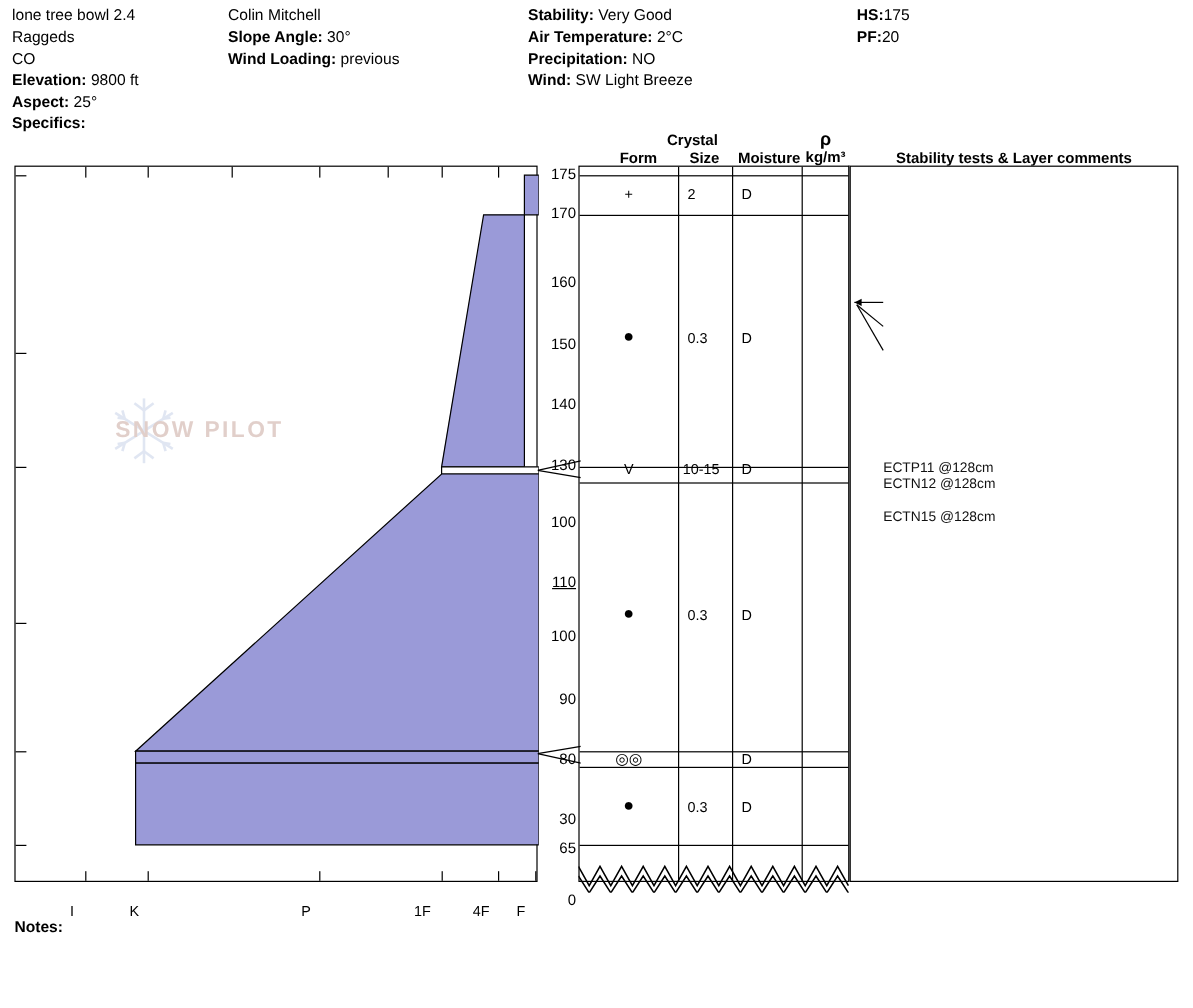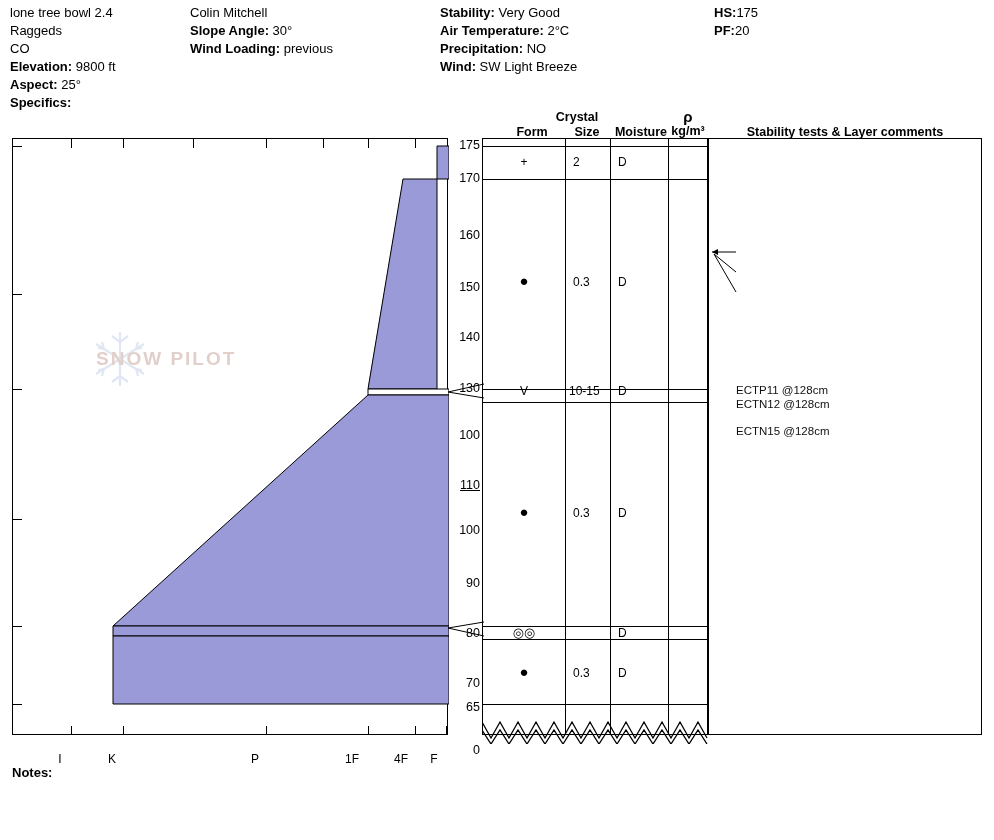--- a/index.html
+++ b/index.html
@@ -200,21 +200,21 @@
   <div class="dlab" style="top:33px;width:28px;">170</div>
   <div class="dlab" style="top:90px;width:28px;">160</div>
   <div class="dlab" style="top:142px;width:28px;">150</div>
   <div class="dlab" style="top:192px;width:28px;">140</div>
   <div class="dlab" style="top:243px;width:28px;">130</div>
   <div class="dlab" style="top:290px;width:28px;">100</div>
   <div class="dlab" style="top:340px;width:28px;text-decoration:underline;">110</div>
   <div class="dlab" style="top:385px;width:28px;">100</div>
   <div class="dlab" style="top:438px;width:28px;">90</div>
   <div class="dlab" style="top:488px;width:28px;">80</div>
-  <div class="dlab" style="top:538px;width:28px;">70</div>
+  <div class="dlab" style="top:538px;width:28px;">30</div>
   <div class="dlab" style="top:562px;width:28px;">65</div>
   <div class="dlab" style="top:605px;width:28px;">0</div>
 </div>
 
 <div id="layer-table" class="abs">
 
   <div class="vline" style="left:82px;"></div>
   <div class="vline" style="left:127px;"></div>
   <div class="vline" style="left:185px;"></div>
 

